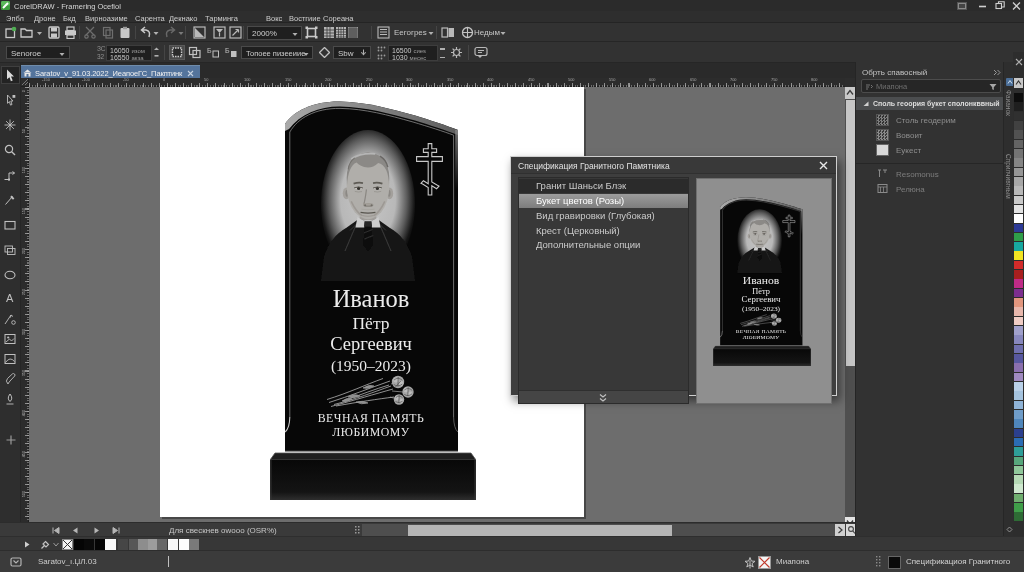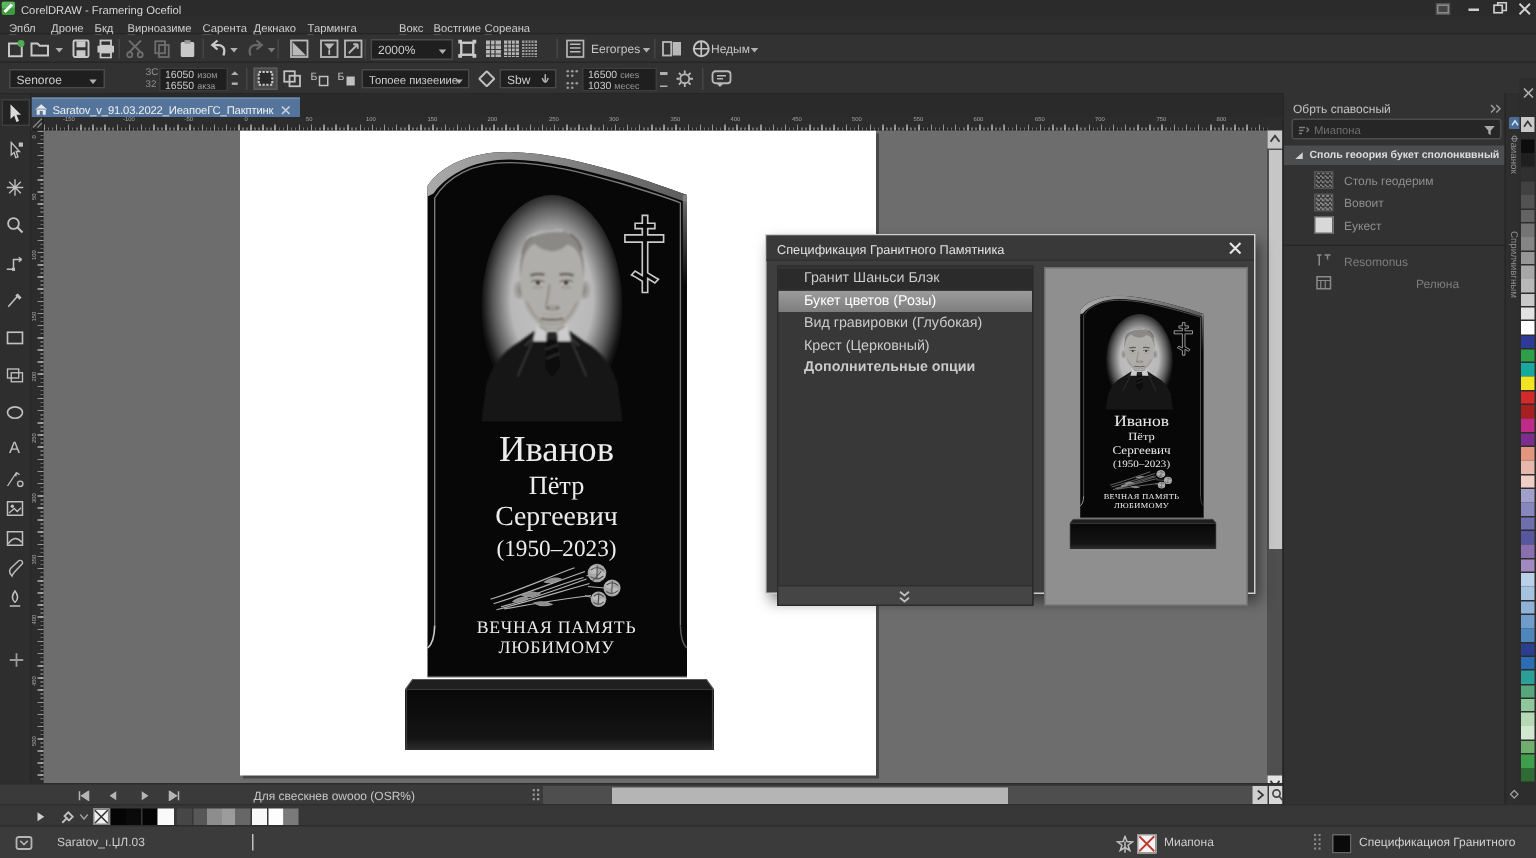--- a/index.html
+++ b/index.html
@@ -699,21 +699,21 @@
     <span class="abs" style="left:40px;top:84px;font-size:8px;color:#8f8f8f;">Еукест</span>
     <div class="abs" style="left:0px;top:101px;width:148px;height:1px;background:#262626;"></div>
     <svg class="abs" style="left:21px;top:106px;" width="11" height="11" viewBox="0 0 11 11">
         <path d="M1,2 h3 M2.5,2 v7 M6,2 h4 M8,2 v3" stroke="#8a8a8a" stroke-width="1" fill="none"></path>
       </svg>
     <span class="abs" style="left:40px;top:108px;font-size:8px;color:#7d7d7d;">Resomonus</span>
     <svg class="abs" style="left:21px;top:121px;" width="11" height="11" viewBox="0 0 11 11">
         <rect x="1" y="1.5" width="9" height="8" fill="none" stroke="#8a8a8a" stroke-width="1"></rect>
         <path d="M1,4 h9 M3.5,4 v5.5 M6.5,4 v5.5" stroke="#8a8a8a" stroke-width="0.8"></path>
       </svg>
-    <span class="abs" style="left:40px;top:123px;font-size:8px;color:#7d7d7d;margin-left:48px;">Релюна</span>
+    <span class="abs" style="left:40px;top:123px;font-size:8px;color:#7d7d7d;">Релюна</span>
   </div>
   <div id="tabstrip" class="abs">
     <svg class="abs" style="left:1.5px;top:16px;" width="8" height="8" viewBox="0 0 8 8">
         <rect width="8" height="8" rx="1" fill="#4a6d96"></rect>
         <path d="M2,5.5 L4,2.5 L6,5.5" stroke="#cfe0f0" stroke-width="1" fill="none"></path>
       </svg>
     <span class="abs" style="left:1px;top:28px;font-size:6.5px;color:#909090;writing-mode:vertical-rl;">Фаианок</span>
     <span class="abs" style="left:1px;top:92px;font-size:6.5px;color:#909090;writing-mode:vertical-rl;">Сприлчивгным</span>
     <svg class="abs" style="left:2px;top:464px;" width="7" height="7" viewBox="0 0 7 7">
         <path d="M1,3.5 L3.5,1 L6,3.5 L3.5,6 Z" fill="none" stroke="#9a9a9a" stroke-width="0.9"></path>
@@ -782,21 +782,21 @@
       <span style="position:absolute;left:7px;top:4px;font-size:8.5px;color:#e2e2e2;">Спецификация Гранитного Памятника</span>
       <svg class="abs" style="right:8px;top:4px;" width="9" height="9" viewBox="0 0 9 9">
           <path d="M1,1 L8,8 M8,1 L1,8" stroke="#e8e8e8" stroke-width="1.4"></path>
         </svg>
     </div>
     <div class="abs" style="left:7px;top:20px;width:171px;height:227px;background:#383838;border:1px solid #2b2b2b;">
       <div class="abs" style="left:0;top:1px;width:169px;height:14px;background:#2b2b2b;color:#cbcbcb;font-size:9.5px;line-height:14px;padding-left:17px;">Гранит Шаньси Блэк</div>
       <div class="abs" style="left:0;top:16px;width:169px;height:14px;background:linear-gradient(#9c9c9c,#7d7d7d);color:#ffffff;font-size:9.5px;line-height:14px;padding-left:17px;">Букет цветов (Розы)</div>
       <div class="abs" style="left:0;top:31px;width:169px;height:14px;color:#cbcbcb;font-size:9.5px;line-height:14px;padding-left:17px;">Вид гравировки (Глубокая)</div>
       <div class="abs" style="left:0;top:45.5px;width:169px;height:14px;color:#cbcbcb;font-size:9.5px;line-height:14px;padding-left:17px;">Крест (Церковный)</div>
-      <div class="abs" style="left:0;top:60px;width:169px;height:14px;color:#cbcbcb;font-size:9.5px;line-height:14px;padding-left:17px;font-weight:bold;">Дополнительные опции</div>
+      <div class="abs" style="left:0;top:60px;width:169px;height:14px;color:#cbcbcb;font-size:9.5px;line-height:14px;padding-left:17px;">Дополнительные опции</div>
       <div class="abs" style="left:0;bottom:0;width:169px;height:13px;background:#454545;border-top:1px solid #2f2f2f;">
         <svg class="abs" style="left:79px;top:2px;" width="10" height="10" viewBox="0 0 10 10">
             <path d="M2,1.5 L5,4 L8,1.5 M2,5.5 L5,8 L8,5.5" stroke="#c0c0c0" stroke-width="1.2" fill="none"></path>
           </svg>
       </div>
     </div>
     <div class="abs" style="left:185px;top:21px;width:136px;height:226px;background:#8f8f8f;border:1px solid #6f6f6f;">
       <svg class="abs" style="left:16px;top:18px;" width="98" height="169" viewBox="0 0 206 399" preserveAspectRatio="none">
         <use href="#stone" width="206" height="399"></use>
       </svg>

